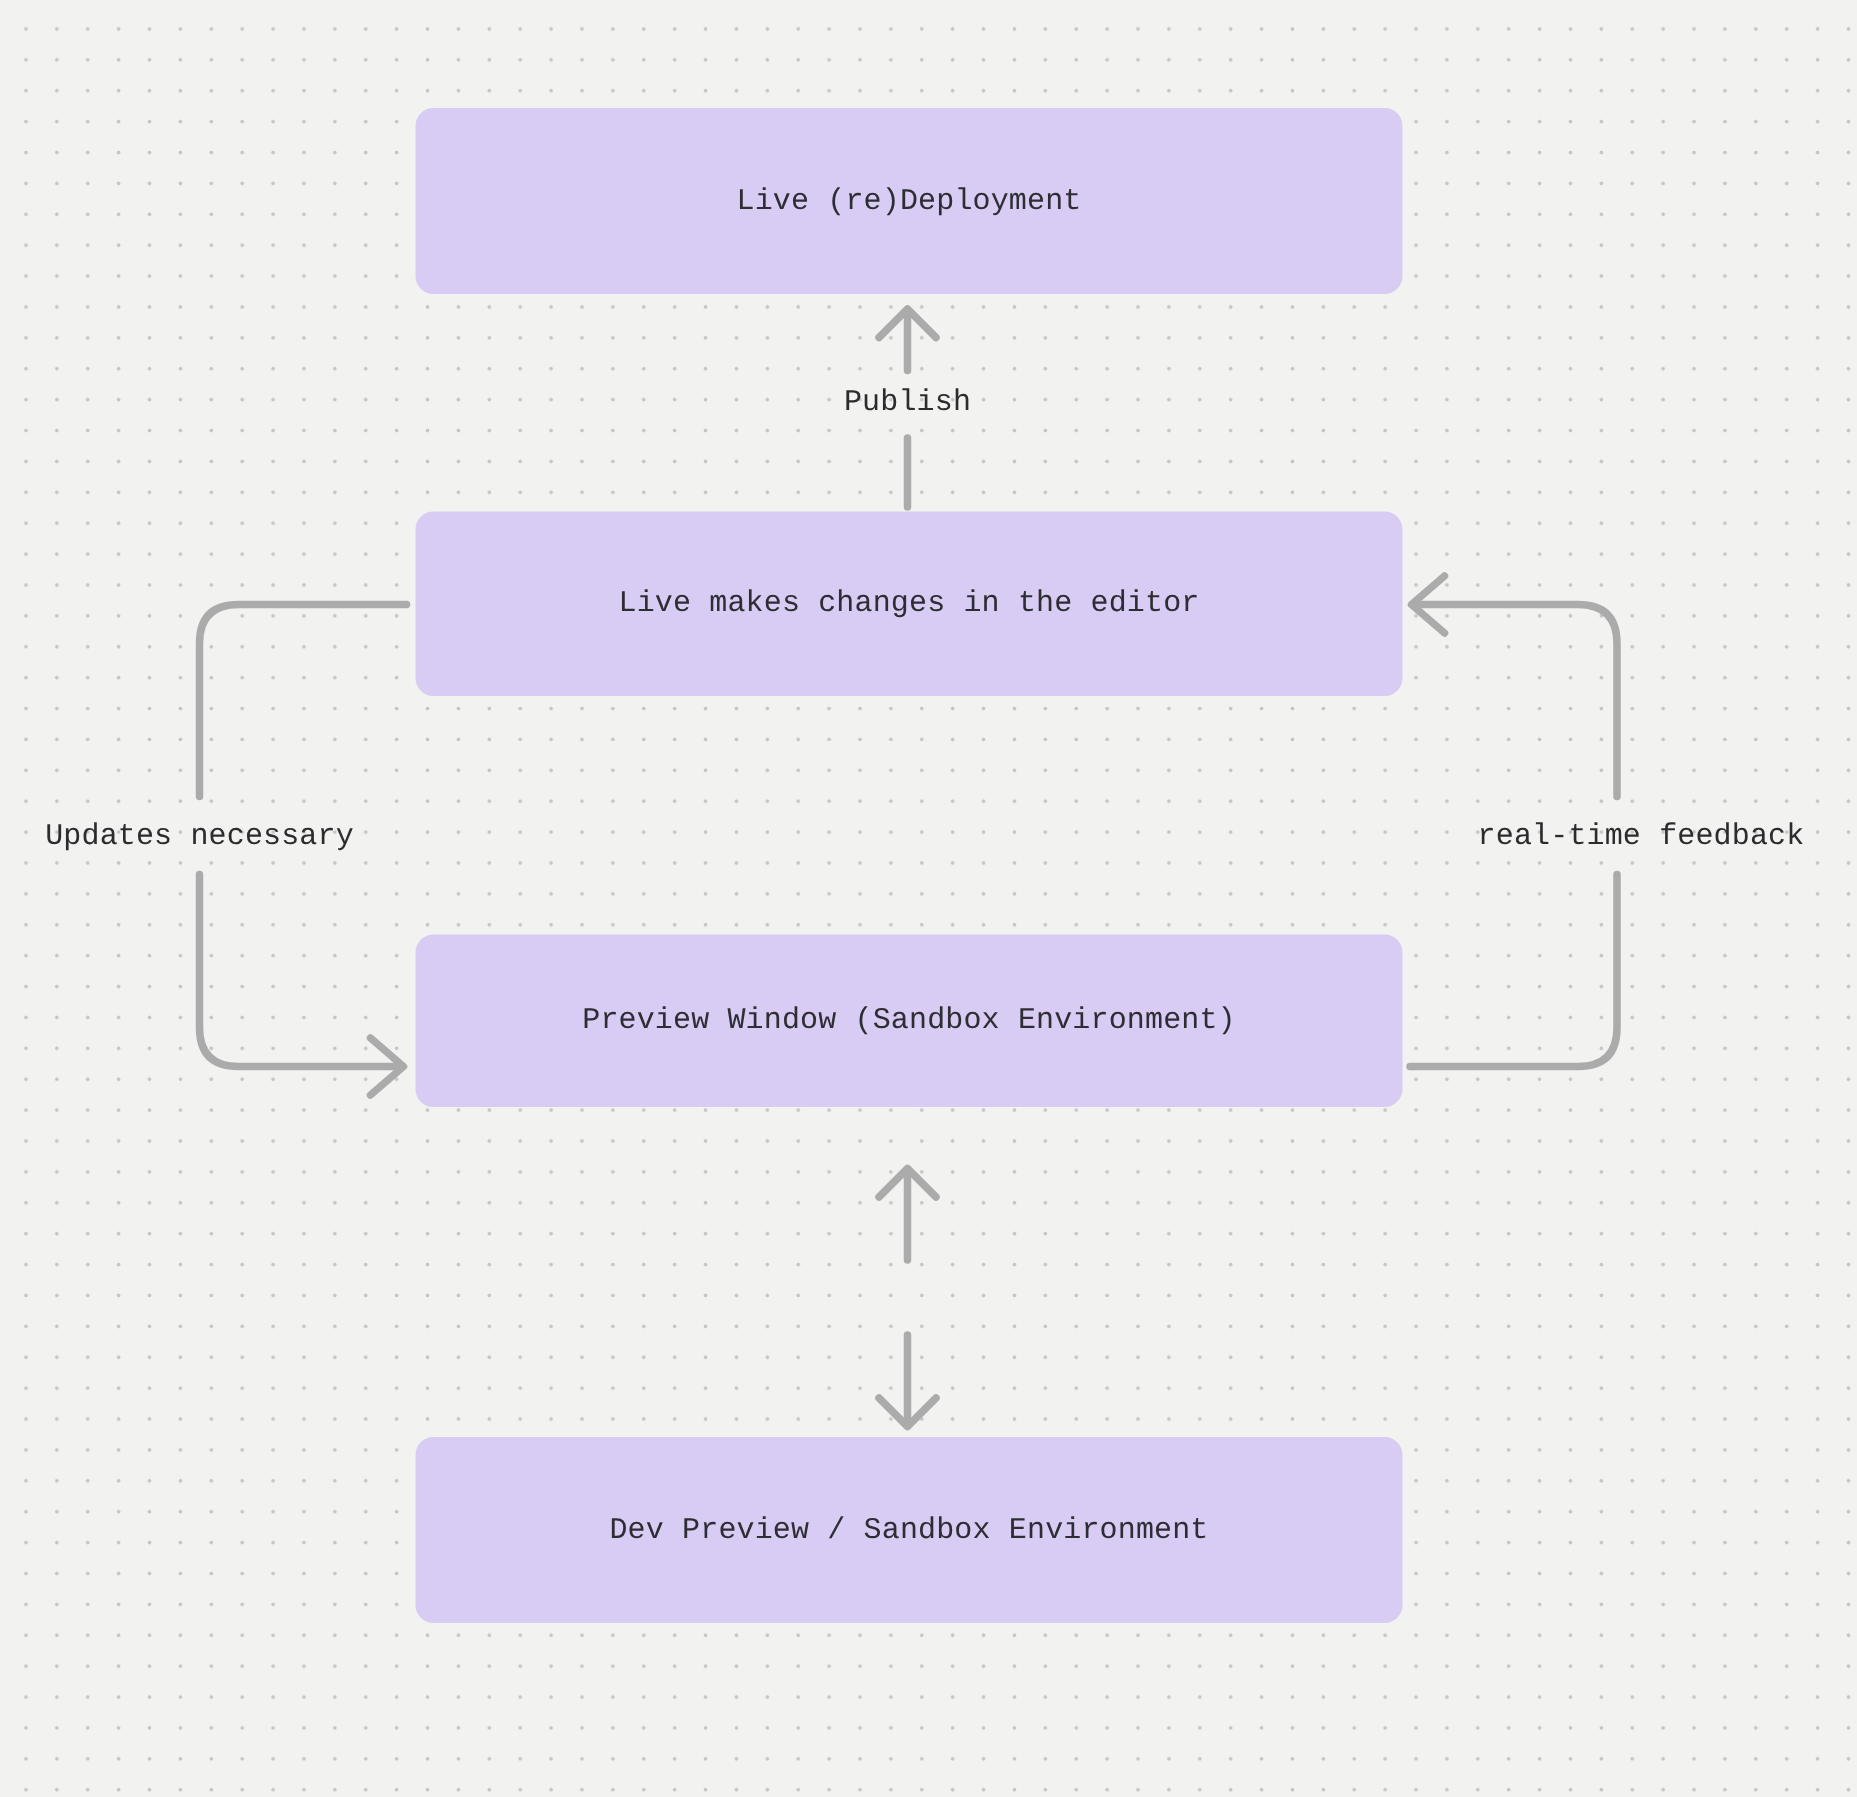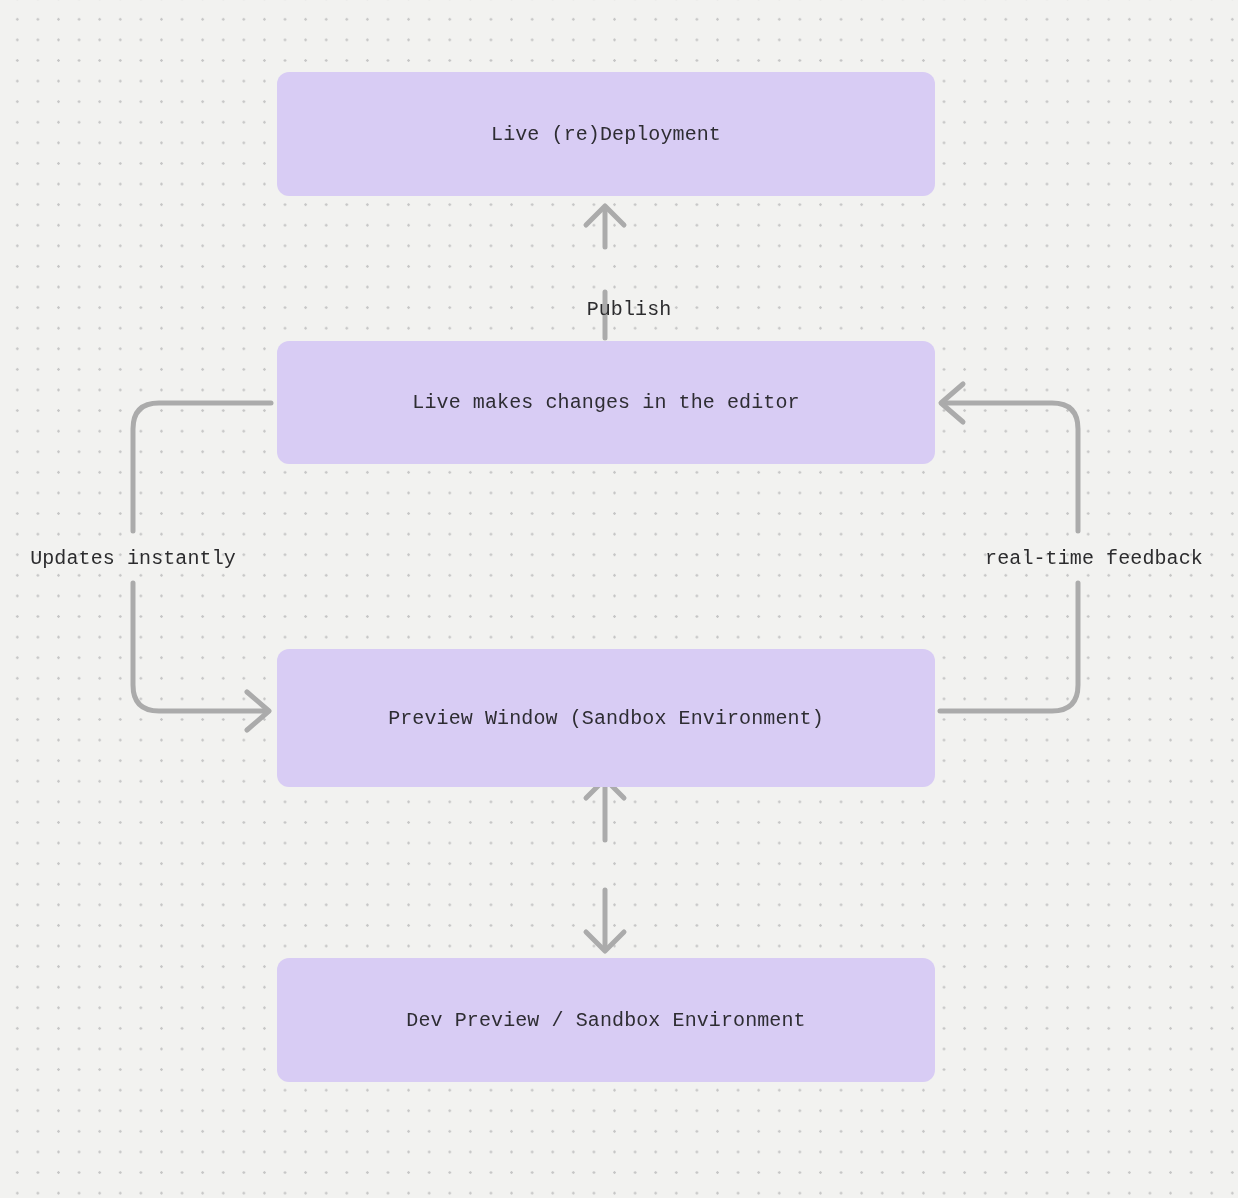--- a/index.html
+++ b/index.html
@@ -91,28 +91,28 @@
   </svg>
 
   <div class="node" style="top:72px;">
     <span class="node-label">Live (re)Deployment</span>
   </div>
 
   <div class="node" style="top:341px; height:123px;">
     <span class="node-label">Live makes changes in the editor</span>
   </div>
 
-  <div class="node" style="top:649px; height:138px;">
+  <div class="node" style="top:623px; height:115px;">
     <span class="node-label">Preview Window (Sandbox Environment)</span>
   </div>
 
   <div class="node" style="top:958px;">
     <span class="node-label">Dev Preview / Sandbox Environment</span>
   </div>
 
-  <div class="edge-label" style="left:629px; top:269px;margin-top:40px;">Publish</div>
+  <div class="edge-label" style="left:605px; top:269px;">Publish</div>
 
-  <div class="edge-label" style="left:133px; top:558px;">Updates instantly</div>
+  <div class="edge-label" style="left:133px; top:558px;">Updates necessary</div>
 
   <div class="edge-label" style="left:1078px; top:558px;margin-left:16px;">real-time feedback</div>
 
 
 </div>
 
 </body></html>

